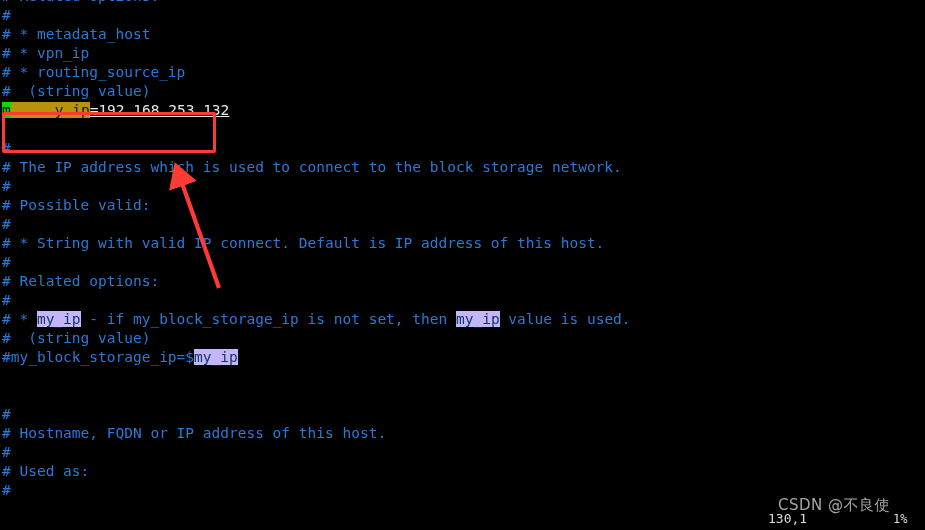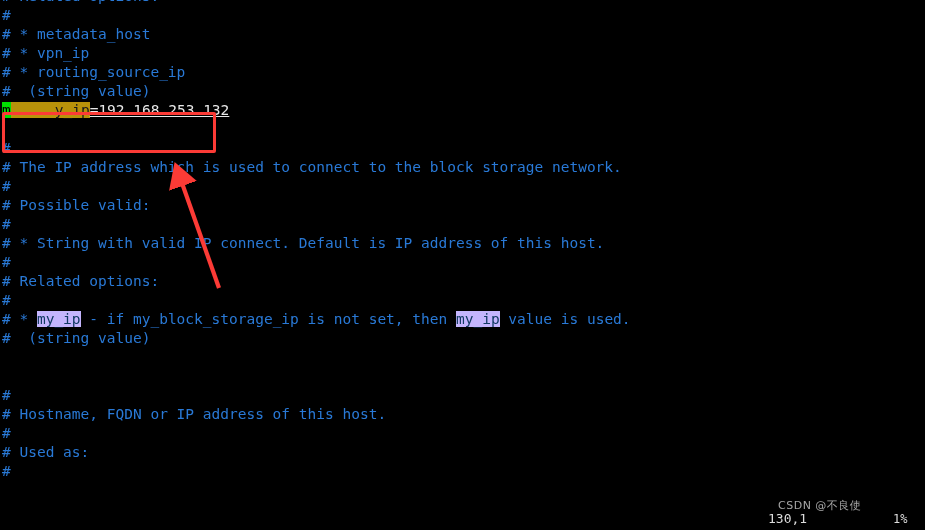--- a/index.html
+++ b/index.html
@@ -89,21 +89,21 @@
     left: 893px;
     top: 5px;
     color: #dcdcdc;
     font-size: 12px;
   }
   #watermark {
     position: absolute;
     left: 778px;
     top: 496px;
     font-family: "DejaVu Sans", "Liberation Sans", sans-serif;
-    font-size: 11px;
+    font-size: 15px;
     color: #cfcfcf;
     opacity: 0.80;
     white-space: nowrap;
     letter-spacing: 0.5px;
   }
 </style>
 </head>
 <body>
 
 <div id="screen">
@@ -121,20 +121,21 @@
       <div class="line"><span class="seg c-comment"># The IP address which is used to connect to the block storage network.</span></div>
       <div class="line"><span class="seg c-comment">#</span></div>
       <div class="line"><span class="seg c-comment"># Possible valid:</span></div>
       <div class="line"><span class="seg c-comment">#</span></div>
       <div class="line"><span class="seg c-comment"># * String with valid IP connect. Default is IP address of this host.</span></div>
       <div class="line"><span class="seg c-comment">#</span></div>
       <div class="line"><span class="seg c-comment"># Related options:</span></div>
       <div class="line"><span class="seg c-comment">#</span></div>
       <div class="line"><span class="seg c-comment"># * </span><span class="seg hl-yellow">my_ip</span><span class="seg c-comment"> - if my_block_storage_ip is not set, then </span><span class="seg hl-yellow">my_ip</span><span class="seg c-comment"> value is used.</span></div>
       <div class="line"><span class="seg c-comment">#  (string value)</span></div>
+      <div class="line"><span class="seg c-comment">#my_block_storage_ip=$</span><span class="seg hl-yellow">my_ip</span></div>
       <div class="line blank"> </div>
       <div class="line blank"> </div>
       <div class="line"><span class="seg c-comment">#</span></div>
       <div class="line"><span class="seg c-comment"># Hostname, FQDN or IP address of this host.</span></div>
       <div class="line"><span class="seg c-comment">#</span></div>
       <div class="line"><span class="seg c-comment"># Used as:</span></div>
       <div class="line"><span class="seg c-comment">#</span></div>
     </div>
 
   <div id="annotations">

